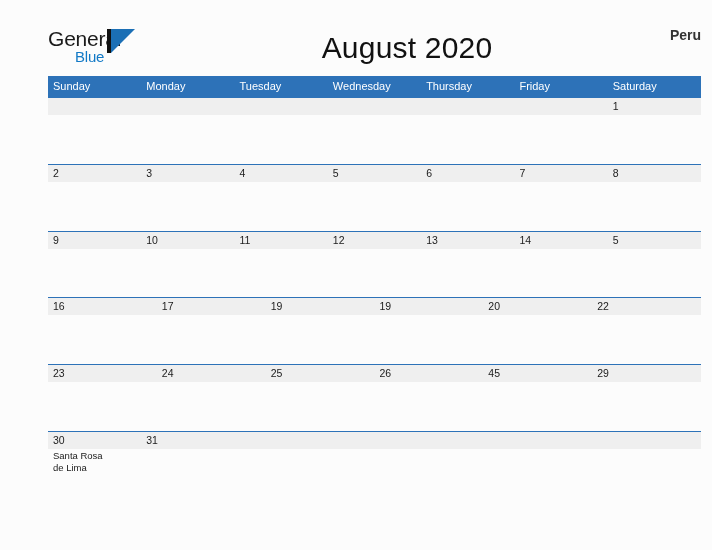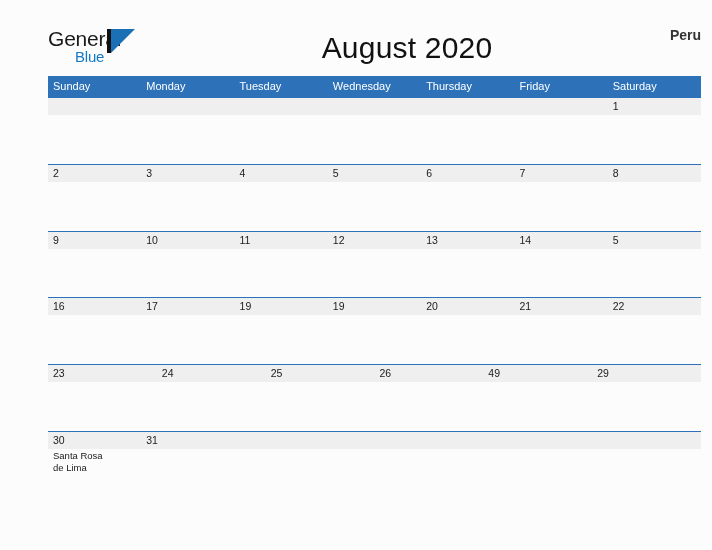--- a/index.html
+++ b/index.html
@@ -376,23 +376,20 @@
         <div class="day-cell">
             <span class="daynum">19</span>
           </div>
         <div class="day-cell">
             <span class="daynum">19</span>
           </div>
         <div class="day-cell">
             <span class="daynum">20</span>
           </div>
         <div class="day-cell">
-            <span class="daynum">21</span>
-          </div>
-        <div class="day-cell">
             <span class="daynum">22</span>
           </div>
       </div>
       <div class="event-band">
         <div class="event-cell">
             <span class="event-text"></span>
           </div>
         <div class="event-cell">
             <span class="event-text"></span>
           </div>
@@ -422,21 +419,21 @@
         <div class="day-cell">
             <span class="daynum">24</span>
           </div>
         <div class="day-cell">
             <span class="daynum">25</span>
           </div>
         <div class="day-cell">
             <span class="daynum">26</span>
           </div>
         <div class="day-cell">
-            <span class="daynum">49</span>
+            <span class="daynum">45</span>
           </div>
         <div class="day-cell">
             <span class="daynum">29</span>
           </div>
       </div>
       <div class="event-band">
         <div class="event-cell">
             <span class="event-text"></span>
           </div>
         <div class="event-cell">

